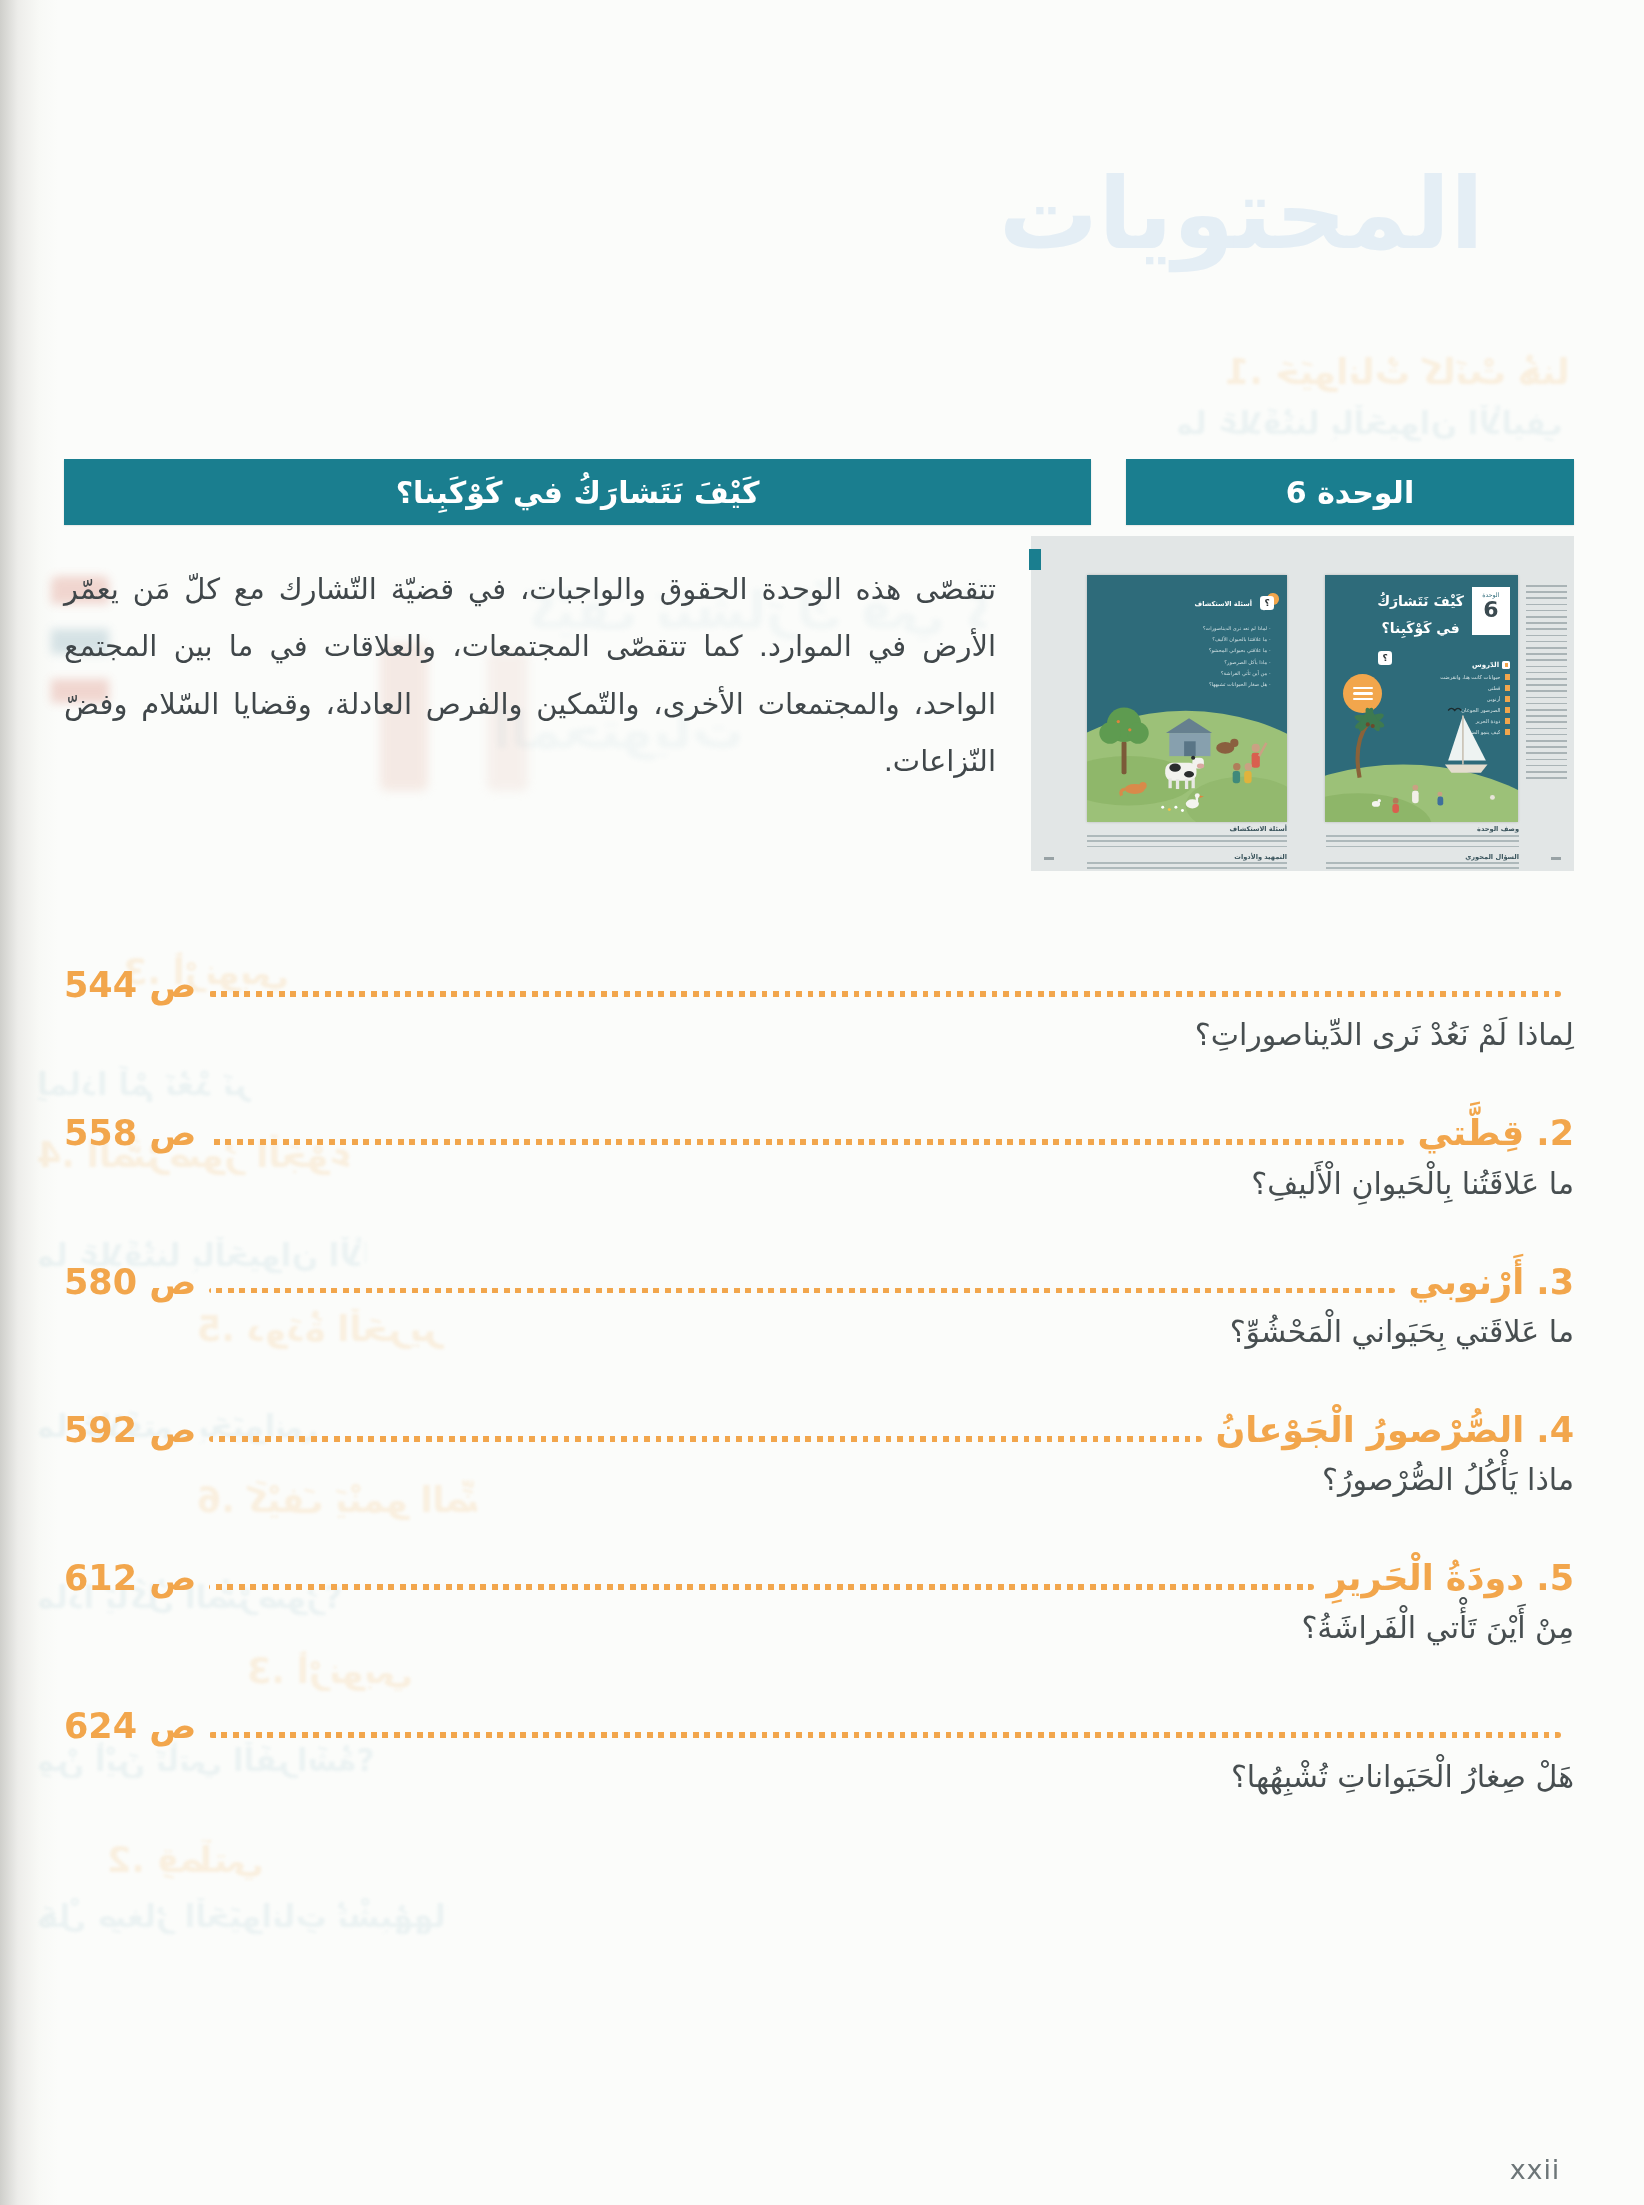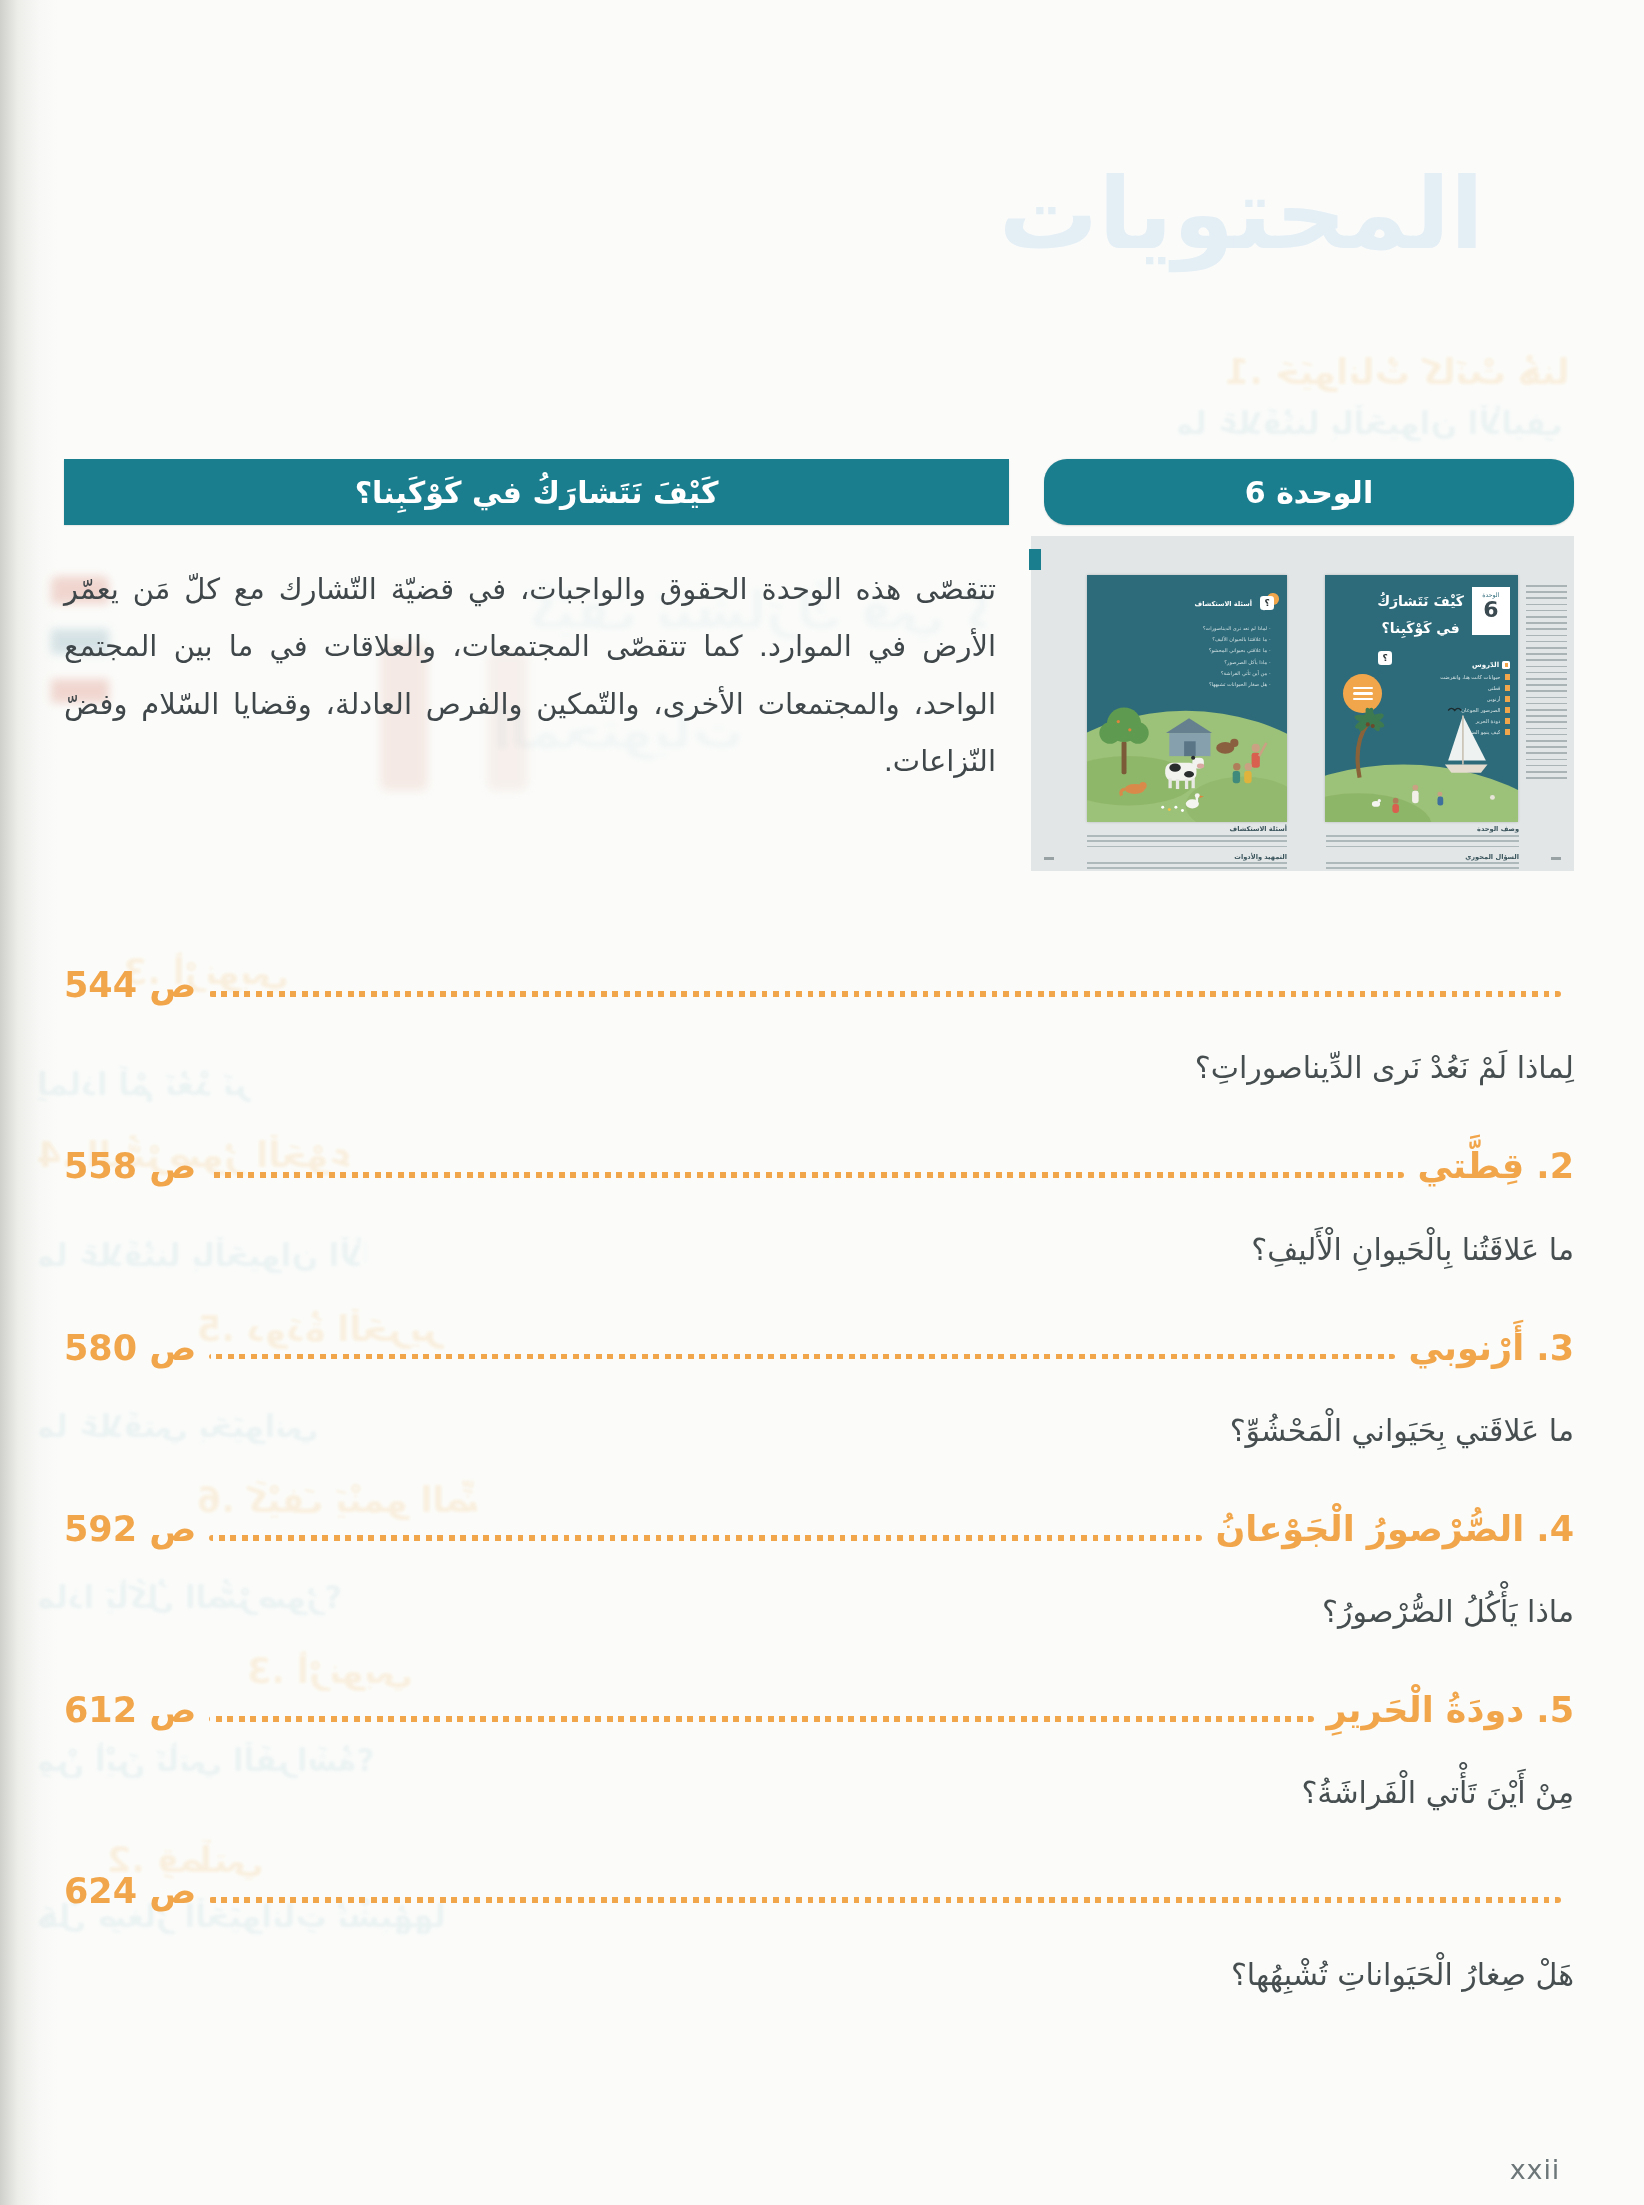--- a/index.html
+++ b/index.html
@@ -26,21 +26,21 @@
   
   .unit-band{
     position:absolute;top:459px;left:64px;width:1510px;height:66px;
     display:flex;direction:rtl;gap:35px;
   }
   .band-box{
     background:var(--teal);color:#fff;font-weight:bold;font-size:30px;
     display:flex;align-items:center;justify-content:center;direction:rtl;
     box-shadow:0 0.8px 1.6px rgba(0,0,0,.15);
   }
-  .band-unit{width:530px;border-radius:23px;}
+  .band-unit{width:448px;}
   .band-title{flex:1;}
   
   .intro-row{
     position:absolute;top:536px;left:64px;width:1510px;
     display:flex;direction:rtl;gap:35px;align-items:flex-start;
   }
   .desc{
     flex:1;padding-top:25px;direction:rtl;text-align:justify;text-justify:inter-word;
     font-size:29px;line-height:1.98;color:var(--text-dark);
   }
@@ -93,21 +93,21 @@
   .corner-l{left:13px;} .corner-r{right:13px;}
   
   .toc{position:absolute;top:962px;left:64px;width:1510px;}
   .entry{margin-bottom:54px;}
   .entry-row{display:flex;direction:rtl;align-items:flex-end;}
   .entry-title,.entry-page{font-weight:bold;font-size:35px;color:var(--orange);white-space:nowrap;line-height:1.35;}
   .dots{
     flex:1;height:5.8px;margin:0 13px 12.3px;border-radius:3.3px;
     background:repeating-linear-gradient(to left,var(--orange) 0 5.8px,transparent 5.8px 11.5px);
   }
-  .entry-question{direction:rtl;text-align:right;font-size:30px;color:#474e50;margin-top:38px;line-height:1.4;}
+  .entry-question{direction:rtl;text-align:right;font-size:30px;color:#474e50;margin-top:5px;line-height:1.4;}
   
   .folio{position:absolute;top:2112px;right:84px;font-size:27px;color:#6d7678;font-weight:normal;letter-spacing:0.8px;margin-top:42px;}
   
   .ghost{
     position:absolute;direction:rtl;white-space:nowrap;overflow:hidden;
     transform:scaleX(-1);filter:blur(1.6px);font-weight:bold;pointer-events:none;
   }
   .ghost.orange{color:#f0a23c;opacity:.14;font-size:35px;}
   .ghost.teal{color:#6fa7b8;opacity:.11;font-size:31px;}
   .ghost.big{font-size:51px;opacity:.055;color:#5d98ad;filter:blur(2.5px);}

